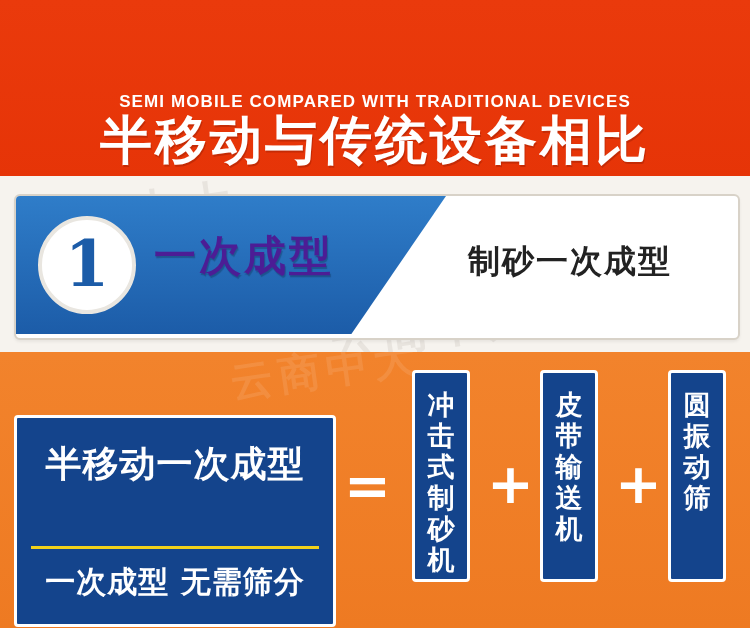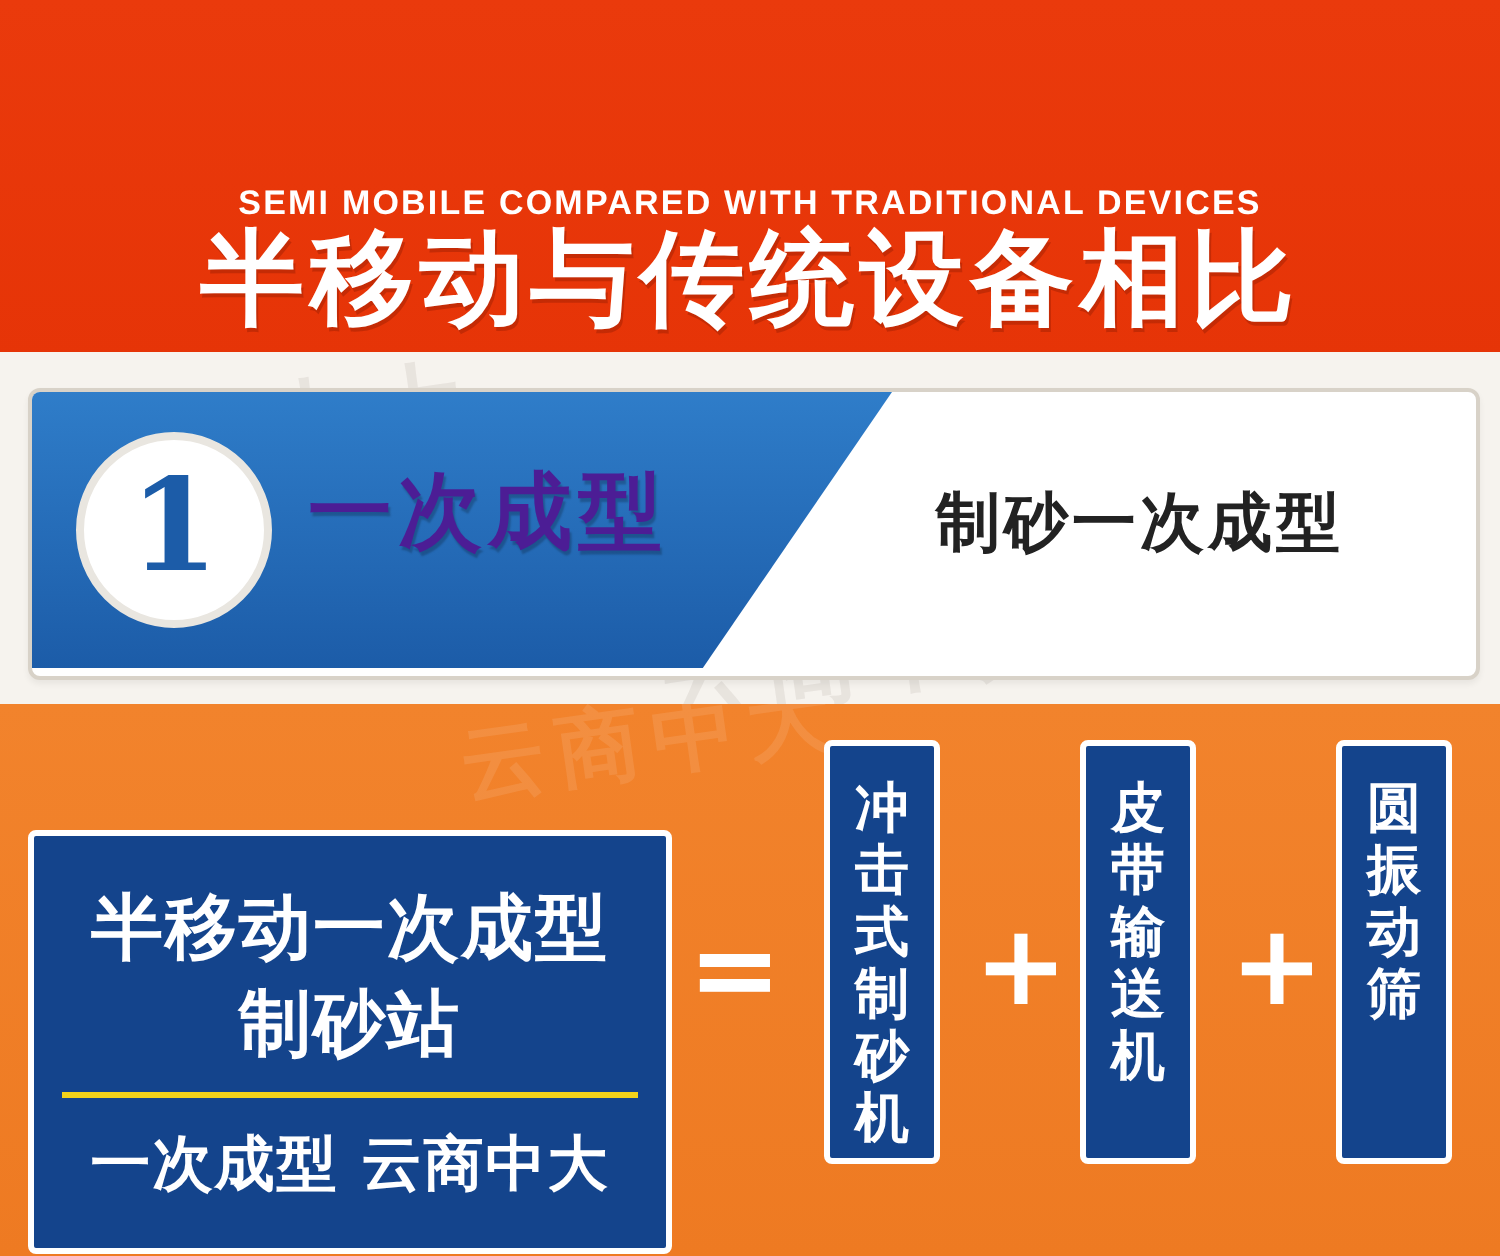--- a/index.html
+++ b/index.html
@@ -325,23 +325,22 @@
       <div class="point-desc">制砂一次成型</div>
     </div>
   </div>
 
   <div class="orange-section">
     <div class="wm-orange2">云商中大</div>
     <div class="wm-orange">云商中大</div>
 
     <div class="main-box">
       <div class="main-box-l1">半移动一次成型</div>
-      <div class="main-box-l2">制砂站</div>
       <div class="main-box-rule"></div>
-      <div class="main-box-l3">一次成型 云商中大</div>
+      <div class="main-box-l3">一次成型 无需筛分</div>
     </div>
 
     <div class="op op-eq">=</div>
 
     <div class="v-box vb1">
       <span>冲</span>
       <span>击</span>
       <span>式</span>
       <span>制</span>
       <span>砂</span>

